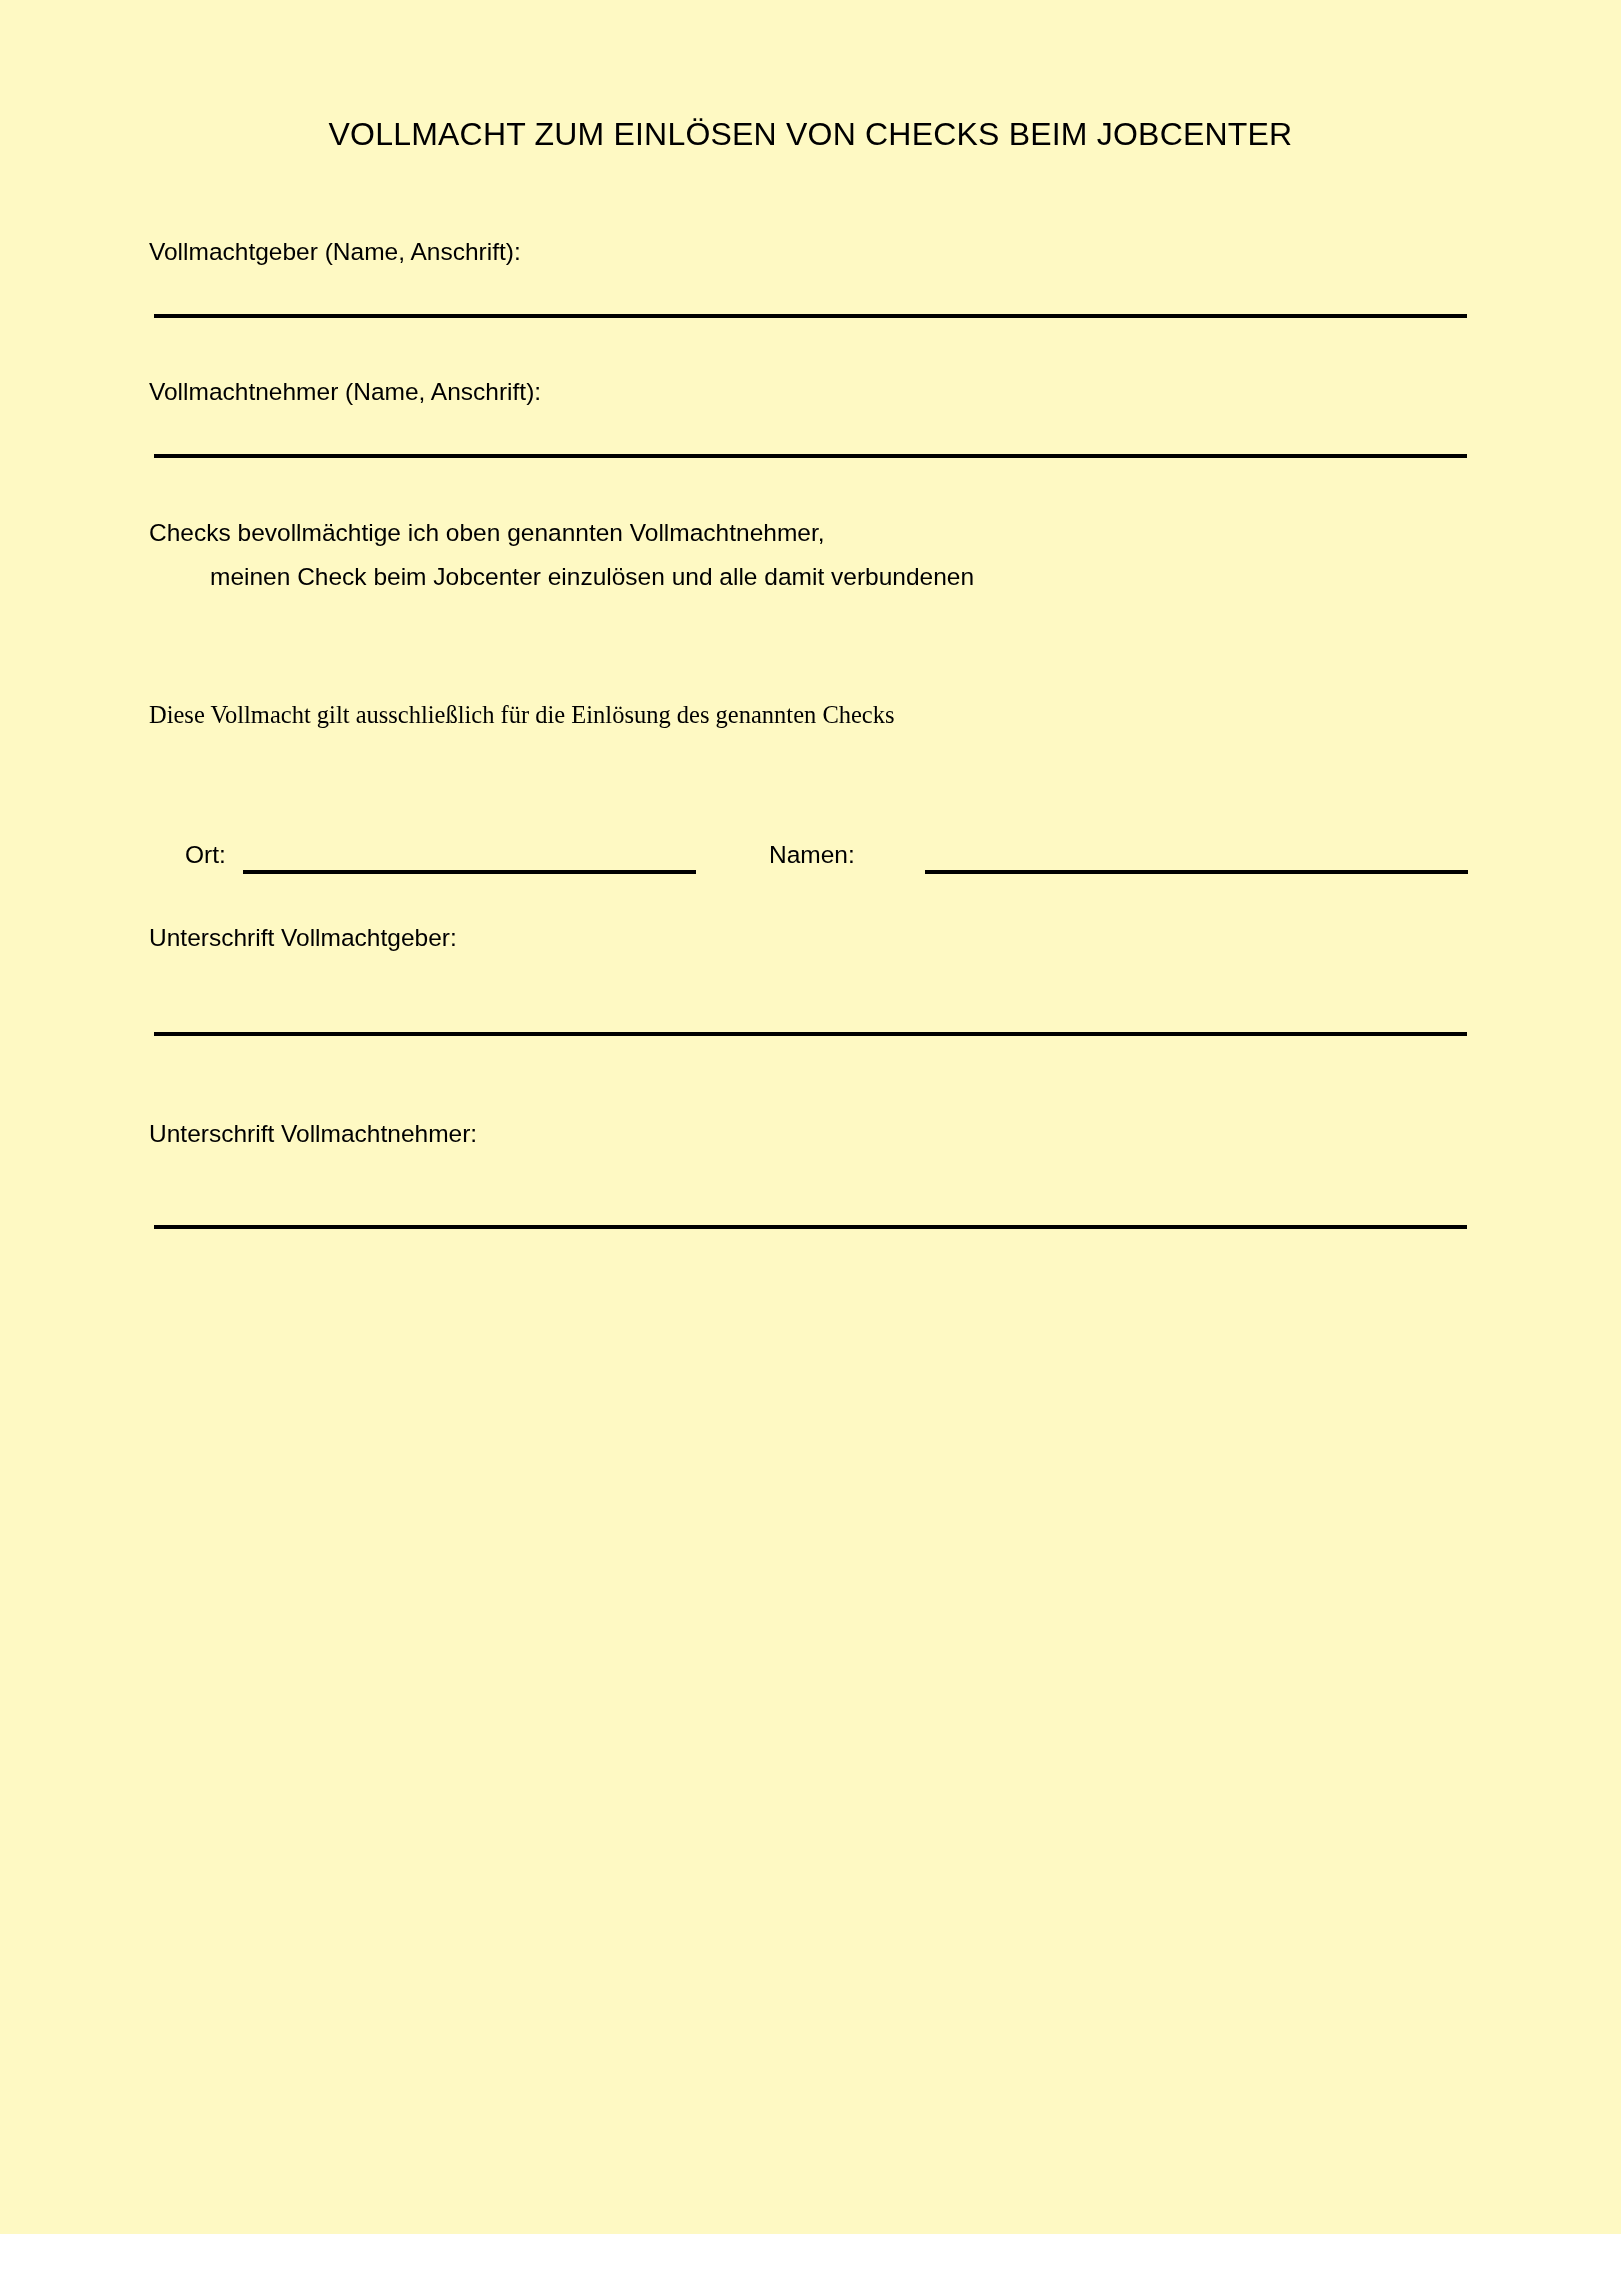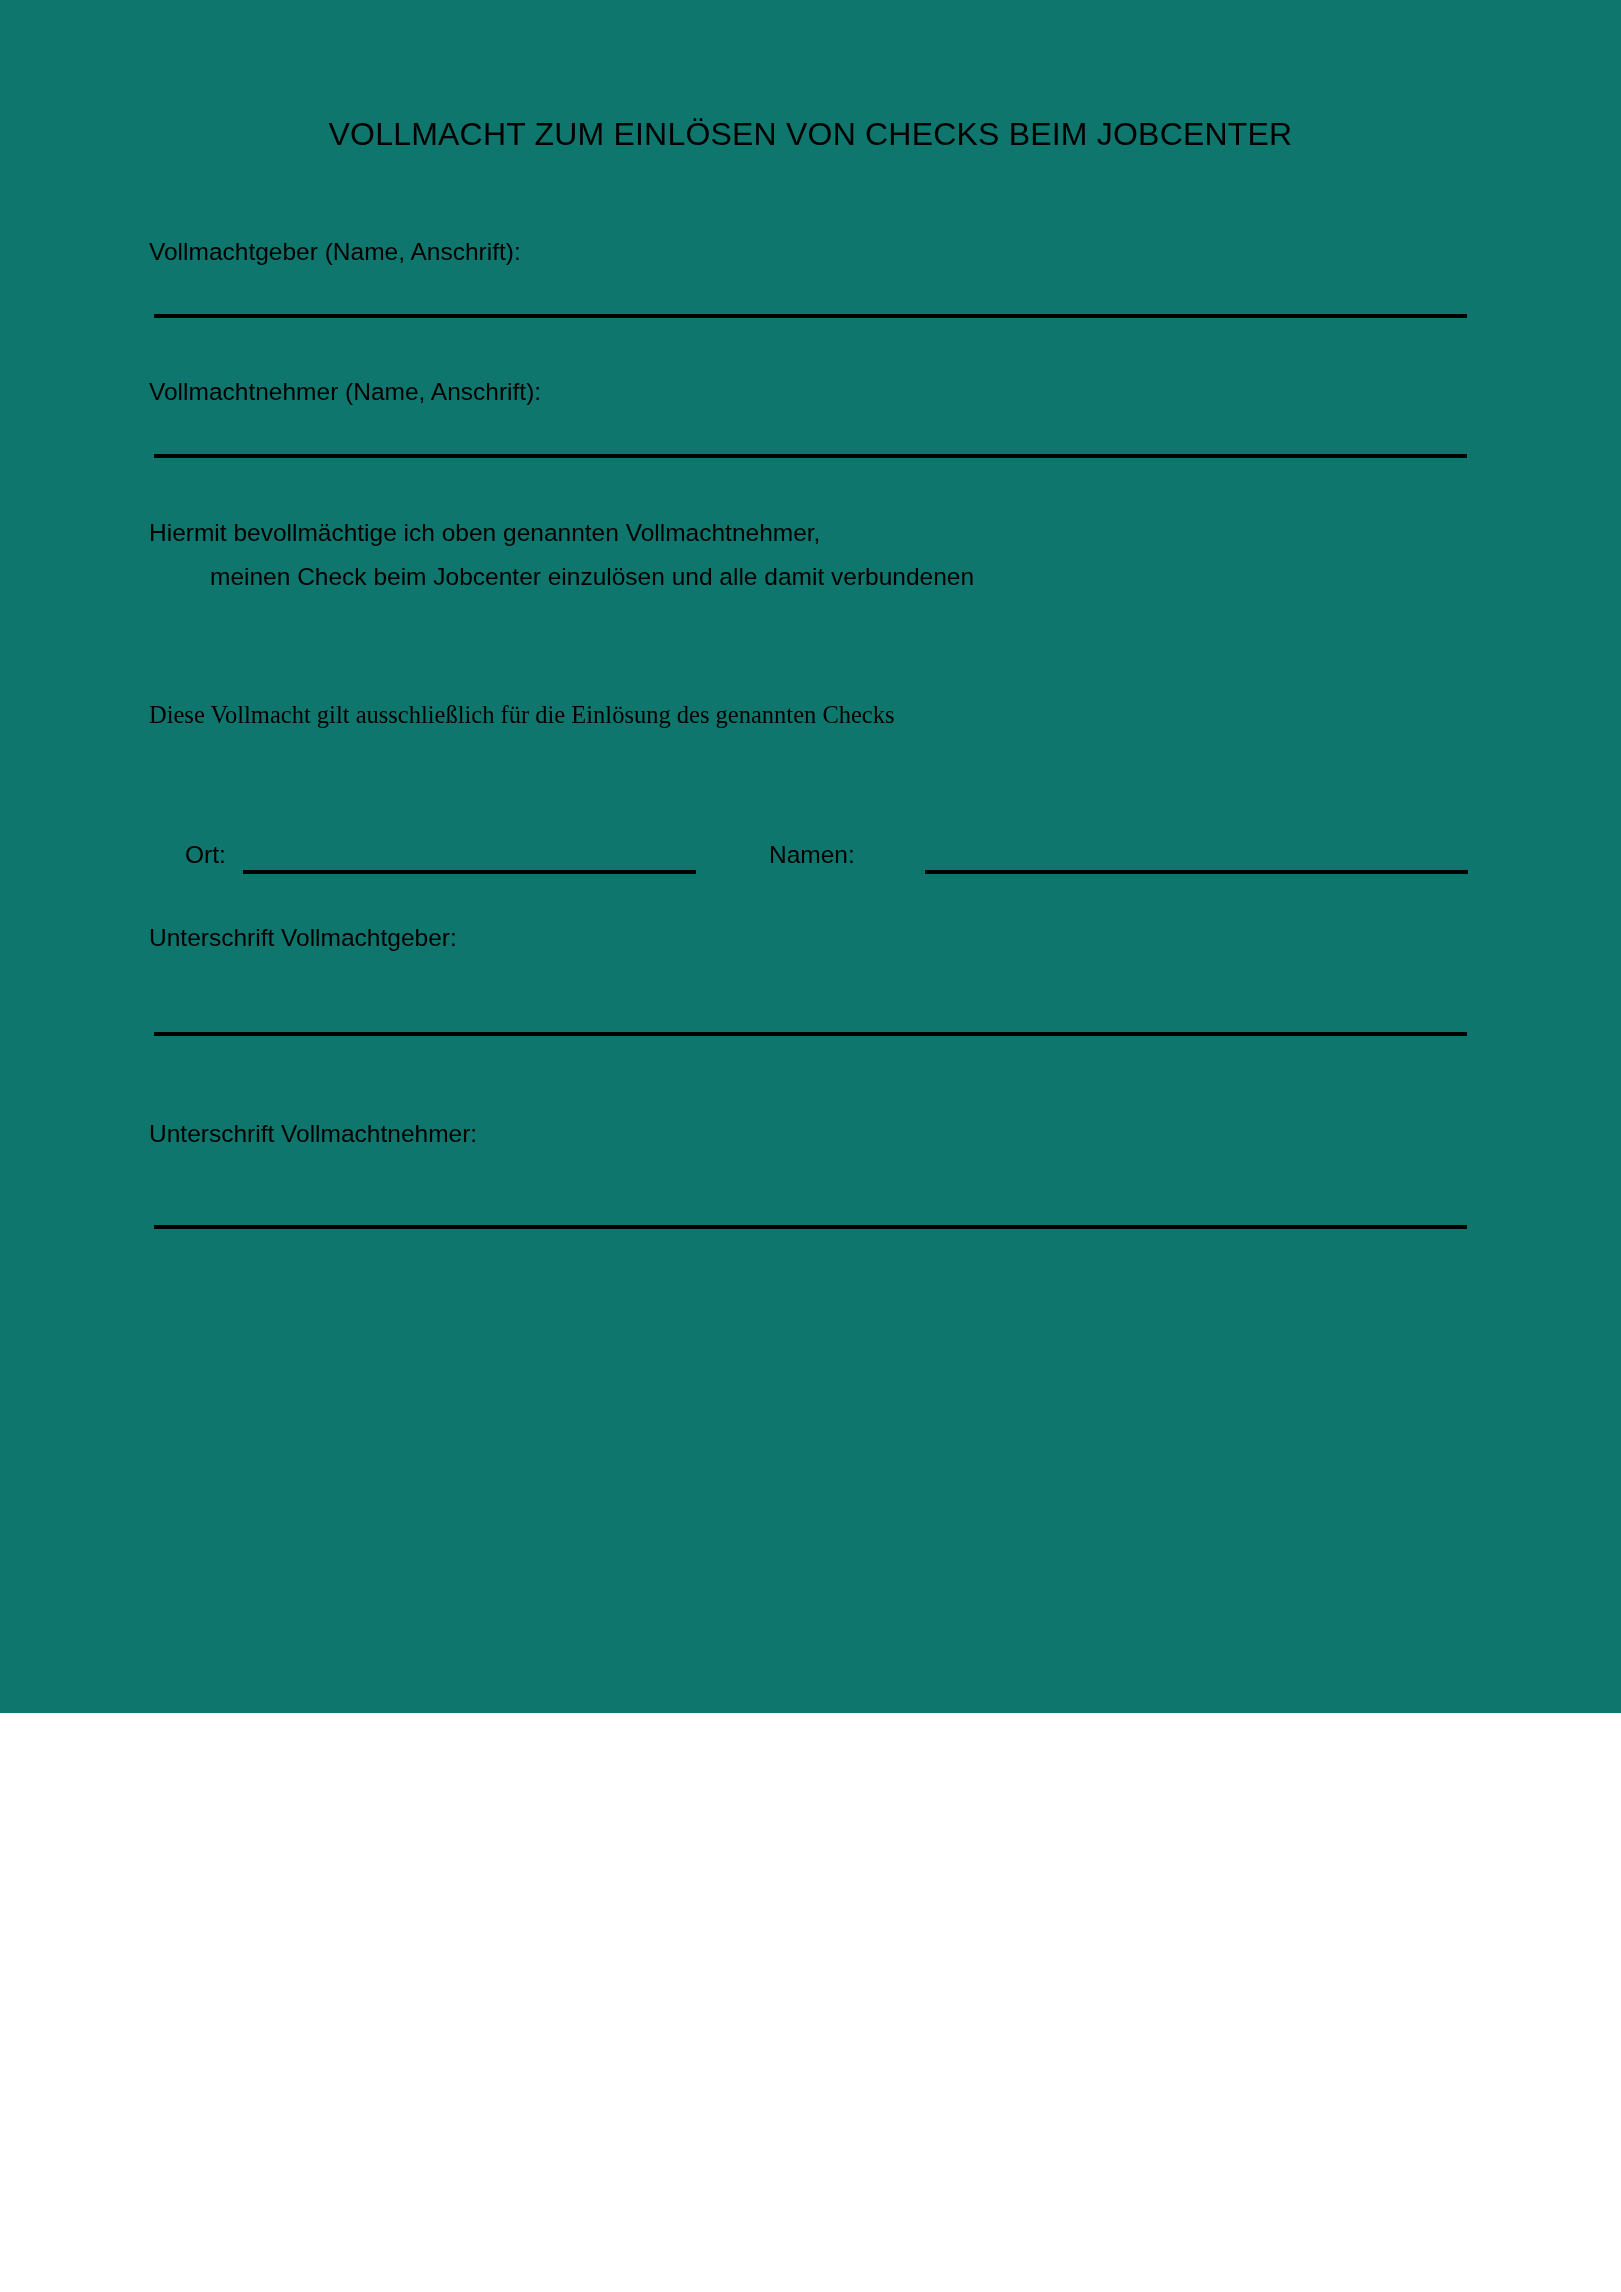--- a/index.html
+++ b/index.html
@@ -10,22 +10,22 @@
 
   body {
     font-family: "Liberation Sans", sans-serif;
     color: #000000;
     -webkit-font-smoothing: antialiased;
   }
 
   .page {
     position: relative;
     width: 1621px;
-    height: 1713px;
-    background: #0f766e;
+    height: 2234px;
+    background: #fef9c3;
     overflow: hidden;
     box-sizing: border-box;
   }
 
   
   .doc-title {
     position: absolute;
     left: 0;
     top: 115px;
     width: 1621px;
@@ -94,21 +94,21 @@
 <div class="page">
 
   <div class="doc-title">VOLLMACHT ZUM EINLÖSEN VON CHECKS BEIM JOBCENTER</div>
 
   <div class="field-label label-geber">Vollmachtgeber (Name, Anschrift):</div>
   <div class="rule rule-geber"></div>
 
   <div class="field-label label-nehmer">Vollmachtnehmer (Name, Anschrift):</div>
   <div class="rule rule-nehmer"></div>
 
-  <div class="body-line body-1">Hiermit bevollmächtige ich oben genannten Vollmachtnehmer,</div>
+  <div class="body-line body-1">Checks bevollmächtige ich oben genannten Vollmachtnehmer,</div>
   <div class="body-line body-2">meinen Check beim Jobcenter einzulösen und alle damit verbundenen</div>
 
   <div class="body-line body-4">Diese Vollmacht gilt ausschließlich für die Einlösung des genannten Checks</div>
 
   <div class="inline-label label-ort">Ort:</div>
   <div class="rule-short rule-ort"></div>
 
   <div class="inline-label label-datum">Namen:</div>
   <div class="rule-short rule-datum"></div>
 

